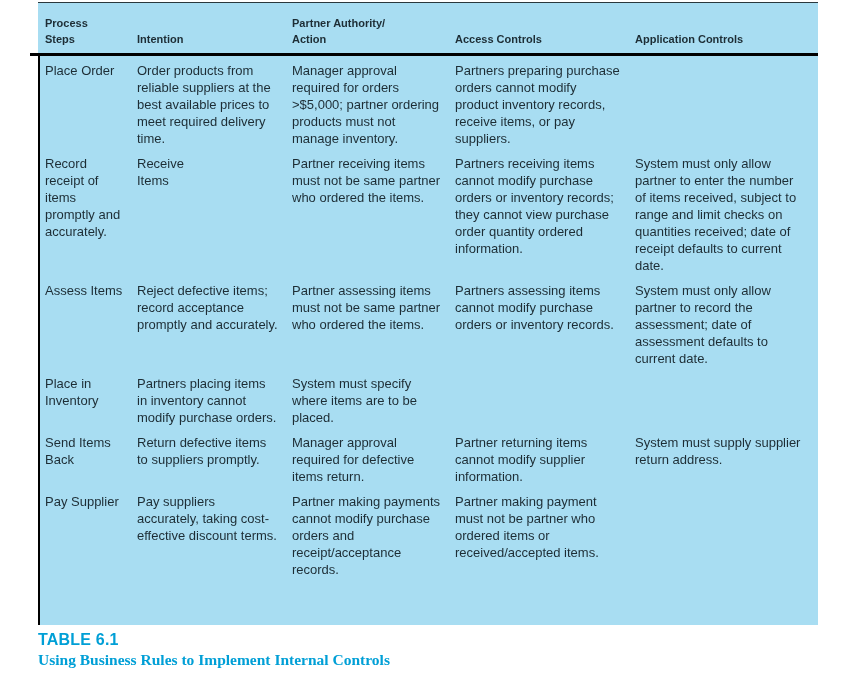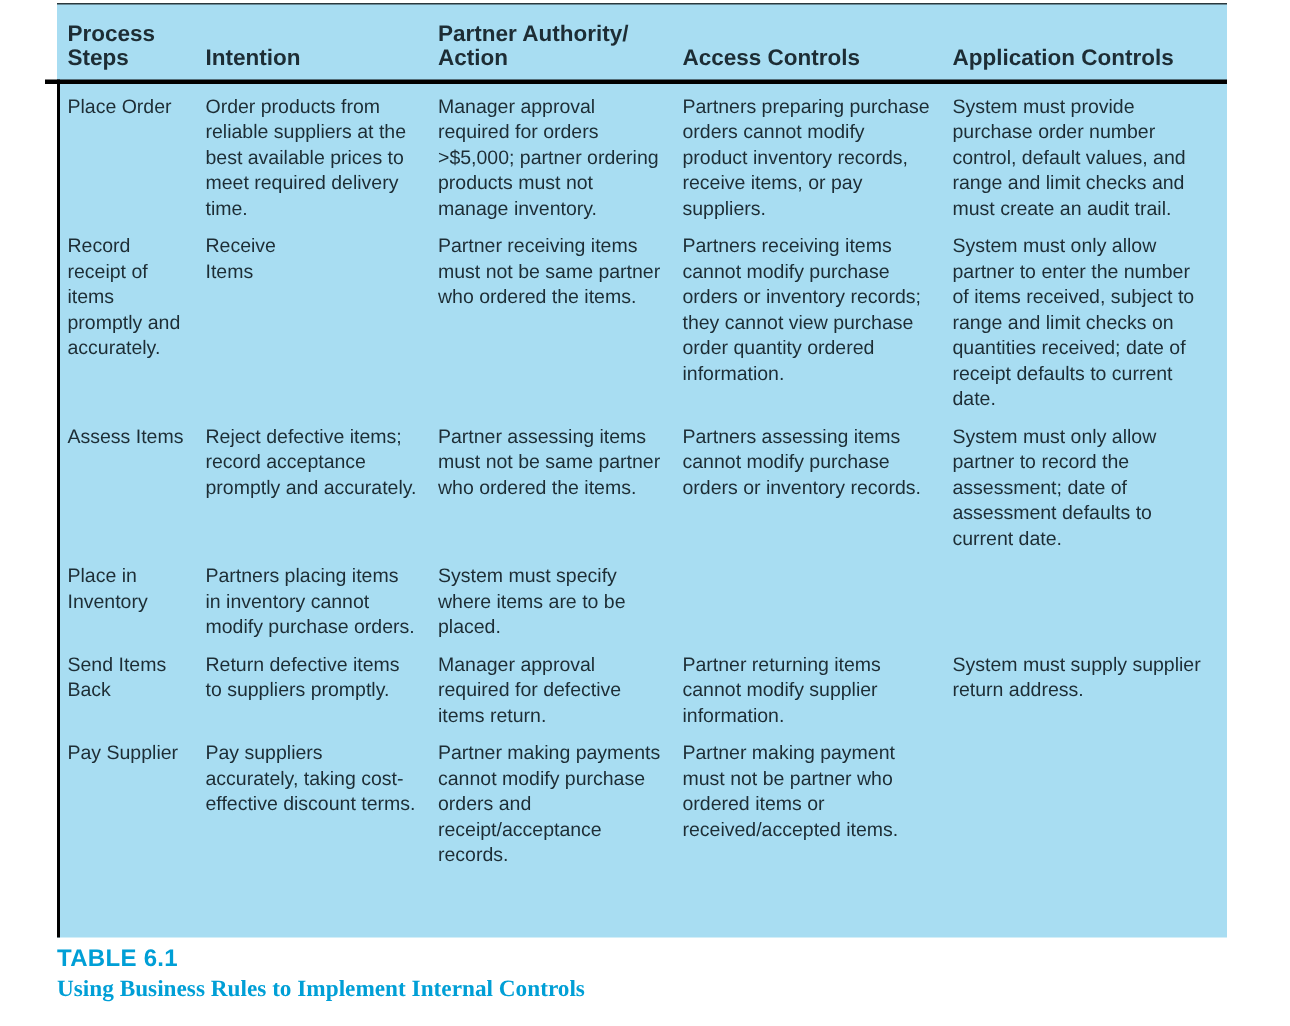--- a/index.html
+++ b/index.html
@@ -39,21 +39,21 @@
   }
   .header-row{
     position:absolute;
     left:7px;right:8px;top:0;
     height:50px;
     align-items:end;
     padding-bottom:6px;
   }
   .header-cell{
     font-weight:bold;
-    font-size:15px;line-height:16px;
+    font-size:11px;line-height:16px;
     color:var(--ink,#1d2d35);
     padding-right:10px;
   }
   .tbody{
     position:absolute;
     left:7px;right:8px;top:59px;
     display:flex;flex-direction:column;gap:8px;
   }
   .cell{
     font-size:13px;line-height:17px;
@@ -111,21 +111,20 @@
     <div class="tbody">
 
       <div class="grid-row">
         <div class="cell">
           <div>Place Order</div>
           <div></div>
         </div>
         <div class="cell">Order products from reliable suppliers at the best available prices to meet required delivery time.</div>
         <div class="cell">Manager approval required for orders &gt;$5,000; partner ordering products must not manage inventory.</div>
         <div class="cell">Partners preparing purchase orders cannot modify product inventory records, receive items, or pay suppliers.</div>
-        <div class="cell last">System must provide purchase order number control, default values, and range and limit checks and must create an audit trail.</div>
       </div>
 
       <div class="grid-row">
         <div class="cell">Record receipt of items promptly and accurately.</div>
         <div class="cell">
           <div>Receive</div>
           <div>Items</div>
         </div>
         <div class="cell">Partner receiving items must not be same partner who ordered the items.</div>
         <div class="cell">Partners receiving items cannot modify purchase orders or inventory records; they cannot view purchase order quantity ordered information.</div>

